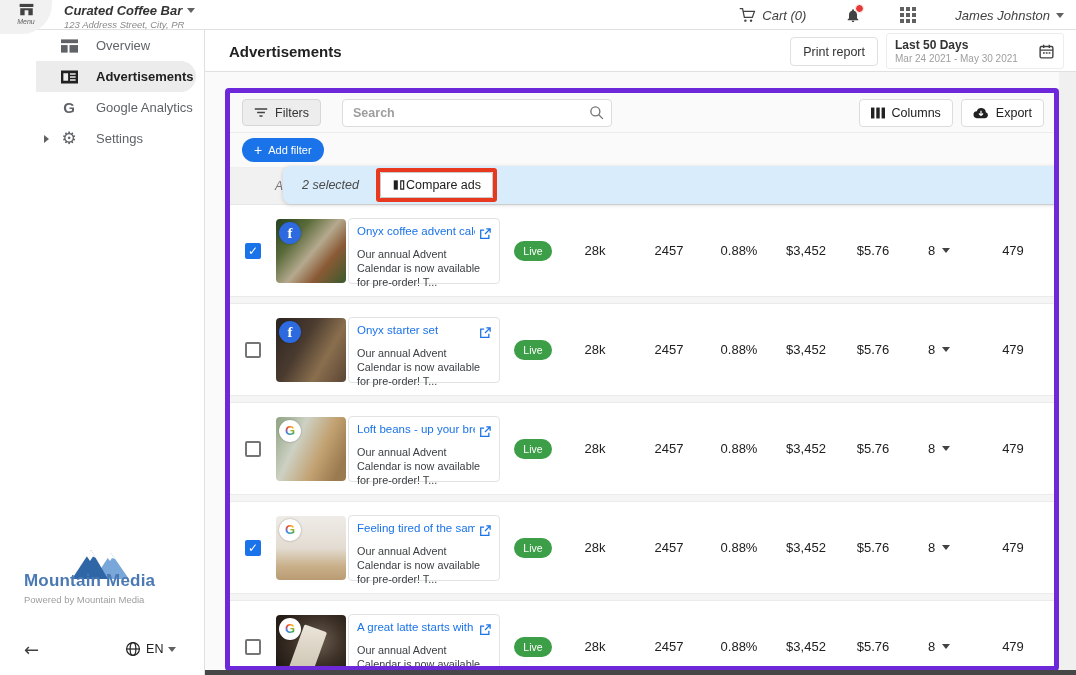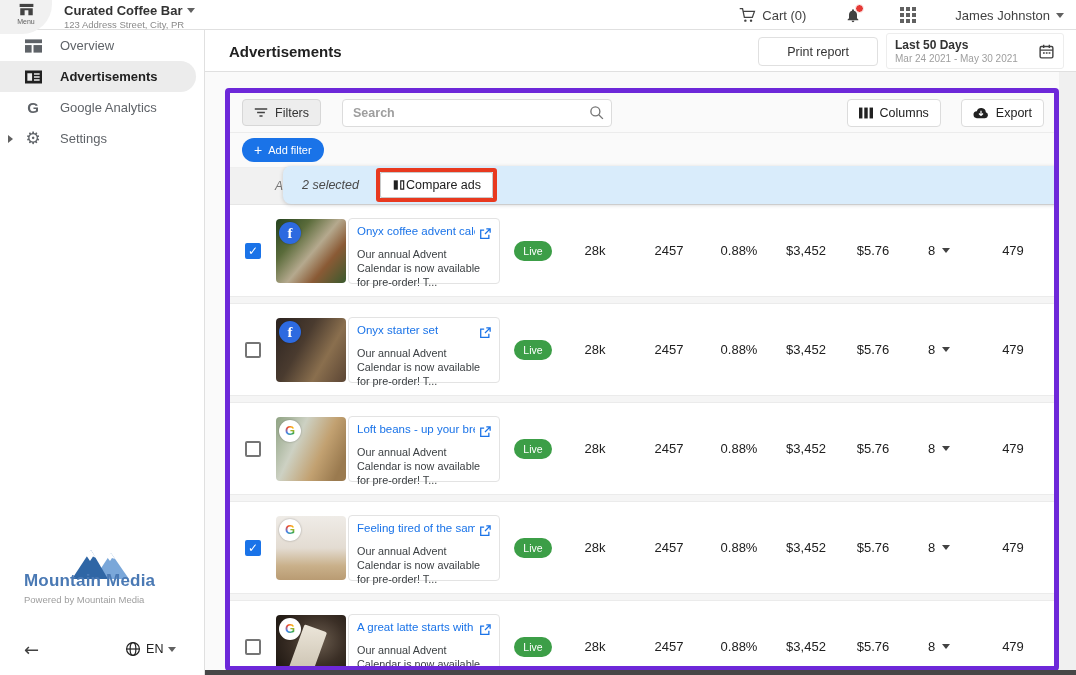--- a/index.html
+++ b/index.html
@@ -6,74 +6,74 @@
     --accent:#1a73e8; --live:#3c9e47; --highlight:#e8391f; --selection:#d9ecfb;
     --txt:#212121; --txt2:#5f6368; --border:#e0e0e0;
   }
   *{box-sizing:border-box;margin:0;padding:0;}
   html,body{background:#fff;}
   body{font-family:"Liberation Sans","DejaVu Sans",sans-serif;color:var(--txt);}
   .glyph{font-family:"DejaVu Sans",sans-serif;}
   #screen{position:relative;width:1076px;height:675px;background:#fafafa;overflow:hidden;}
 
   
-  #topbar{position:absolute;left:0;top:0;width:1076px;height:30px;background:#fff;border-bottom:1px solid var(--border);z-index:5;}
+  #topbar{position:absolute;left:0;top:0;width:1076px;height:30px;background:#fff;border-bottom:1px solid var(--border);z-index:5;font-style:italic;}
   #menu-btn{position:absolute;left:0;top:0;width:52px;height:34px;background:#f1f1f1;border-radius:0 0 30px 0;text-align:center;cursor:pointer;}
   #menu-btn svg{margin-top:3px;}
   #menu-btn .menu-label{display:block;font-size:7px;color:#616161;margin-top:-2px;}
   #biz{position:absolute;left:64px;top:3px;}
   .biz-name{font-size:13px;font-weight:700;color:#333;display:flex;align-items:center;gap:5px;}
   .biz-addr{font-size:9.5px;color:#8a8a8a;margin-top:1px;}
   .caret{display:inline-block;width:0;height:0;border-left:4px solid transparent;border-right:4px solid transparent;border-top:5px solid #616161;}
   #topbar-right{position:absolute;right:12px;top:0;height:30px;display:flex;align-items:center;gap:39px;}
   .tb-item{display:flex;align-items:center;gap:6px;font-size:13px;color:#424242;cursor:pointer;}
   #bell-wrap{position:relative;}
   #notif-dot{position:absolute;right:-3px;top:-3px;width:9px;height:9px;border-radius:50%;background:#e53935;border:1.5px solid #fff;}
   #apps-grid{display:grid;grid-template-columns:repeat(3,4px);grid-gap:2px;}
   #apps-grid i{width:4px;height:4px;background:#616161;display:block;}
 
   
   #sidebar{position:absolute;left:0;top:30px;width:205px;height:645px;background:#fff;border-right:1px solid var(--border);z-index:4;}
   #brand{display:flex;align-items:center;gap:14px;padding:16px 0 18px 31px;}
   #brand-logo{width:24px;height:24px;border-radius:50%;background:var(--accent);display:flex;align-items:center;justify-content:center;flex:0 0 24px;}
   #brand-name{font-size:13.5px;font-weight:500;color:#333;}
-  .nav-item{position:relative;display:flex;align-items:center;height:31px;padding-left:24px;gap:18px;font-size:13px;color:var(--txt2);cursor:pointer;}
+  .nav-item{position:relative;display:flex;align-items:center;height:31px;padding-left:24px;gap:18px;font-size:13px;color:var(--txt2);cursor:pointer;margin-left:36px;}
   .nav-item.selected{background:#ececec;border-radius:0 18px 18px 0;margin-right:8px;color:#212121;font-weight:700;}
   .nav-icon{width:18px;display:flex;justify-content:center;flex:0 0 18px;}
   .nav-expand{position:absolute;left:8px;width:0;height:0;border-top:4px solid transparent;border-bottom:4px solid transparent;border-left:5px solid #616161;}
   .g-icon{font-size:15px;font-weight:700;color:#5f6368;}
   .gear{font-size:17px;color:#5f6368;line-height:1;}
   #sidebar-footer{position:absolute;left:8px;bottom:0;width:100%;}
   #mm-logo{position:relative;padding-left:16px;margin-bottom:26px;}
   #mm-peaks{position:absolute;left:62px;top:-22px;}
   #mm-name{font-size:17px;font-weight:700;color:#4a79b4;position:relative;letter-spacing:.2px;}
   #mm-powered{font-size:9.5px;color:#9e9e9e;margin-top:3px;}
   #lang-row{display:flex;align-items:center;height:44px;padding:0 16px 8px 16px;}
   #back-arrow{font-size:18px;color:#424242;cursor:pointer;}
   #lang{margin-left:86px;display:flex;align-items:center;gap:5px;font-size:12.5px;font-weight:500;cursor:pointer;}
 
   
   #main-header{position:absolute;left:205px;top:30px;width:871px;height:42px;background:#fff;border-bottom:1px solid var(--border);}
   #page-title{position:absolute;left:24px;top:13px;font-size:15px;font-weight:700;}
-  #print-btn{position:absolute;right:198px;top:7px;height:29px;padding:0 28px;background:#fff;border:1px solid var(--border);border-radius:4px;font-size:12.5px;display:flex;align-items:center;cursor:pointer;color:#333;}
+  #print-btn{position:absolute;right:198px;top:7px;height:29px;padding:0 12px;background:#fff;border:1px solid var(--border);border-radius:4px;font-size:12.5px;display:flex;align-items:center;cursor:pointer;color:#333;}
   #date-range{position:absolute;right:12px;top:3px;width:178px;height:36px;background:#fff;border:1px solid #ededed;border-radius:3px;display:flex;align-items:center;padding:0 8px;cursor:pointer;}
   #date-texts{flex:1;}
   #date-label{font-size:12px;font-weight:700;color:#333;}
   #date-value{font-size:10px;color:#9e9e9e;margin-top:1px;}
 
   
   #right-strip{position:absolute;left:1059px;top:72px;width:17px;height:599px;background:#f0f0f0;}
   #panel{position:absolute;left:225px;top:88px;width:834px;height:583px;background:#fff;border:5px solid #6d28d9;border-radius:4px;overflow:hidden;}
   #toolbar{position:relative;height:40px;background:#fafafa;border-bottom:1px solid #ececec;display:flex;align-items:center;padding:0 10px;}
   #filters-btn{display:flex;align-items:center;gap:7px;height:27px;padding:0 11px;background:#ededed;border:1px solid #d7d7d7;border-radius:4px;font-size:12.5px;font-weight:500;color:#333;cursor:pointer;margin-left:2px;}
   #search-box{position:relative;margin-left:21px;width:270px;}
   #search-input{width:100%;height:28px;border:1px solid #dcdcdc;border-radius:4px;padding:0 30px 0 10px;font-size:12.5px;color:#333;background:#fff;outline:none;font-family:inherit;font-weight:bold;}
   #search-input::placeholder{color:#9e9e9e;}
   #search-icon{position:absolute;right:8px;top:6px;}
-  #toolbar-right{margin-left:auto;display:flex;gap:20px;}
+  #toolbar-right{margin-left:auto;display:flex;gap:8px;}
   .tool-btn{display:flex;align-items:center;gap:7px;height:28px;padding:0 11px;background:#fff;border:1px solid #dcdcdc;border-radius:4px;font-size:12.5px;font-weight:500;color:#212121;cursor:pointer;}
   #addfilter-row{height:35px;background:#fafafa;border-bottom:1px solid #efefef;display:flex;align-items:center;padding:0 12px;}
   #add-filter-btn{display:flex;align-items:center;gap:6px;height:24px;padding:0 12px;background:var(--accent);border-radius:13px;color:#fff;font-size:11px;font-weight:500;cursor:pointer;border:none;}
   #add-filter-btn .plus{font-size:14px;font-weight:400;line-height:1;}
 
   #header-band{position:relative;height:37px;background:#f1f1f1;border-bottom:1px solid #e6e6e6;}
   #col-header-partial{position:absolute;left:45px;top:11px;font-size:12px;font-style:italic;color:#757575;}
   #selection-bar{position:absolute;left:53px;top:-2px;width:816px;height:38px;background:var(--selection);border-radius:8px;box-shadow:0 1px 4px rgba(0,0,0,.18);display:flex;align-items:center;z-index:3;}
   #selected-text{font-size:12.5px;font-style:italic;color:#4a4a4a;margin-left:19px;}
   #compare-wrap{margin-left:17px;border:4px solid var(--highlight);border-radius:3px;padding:0;}

